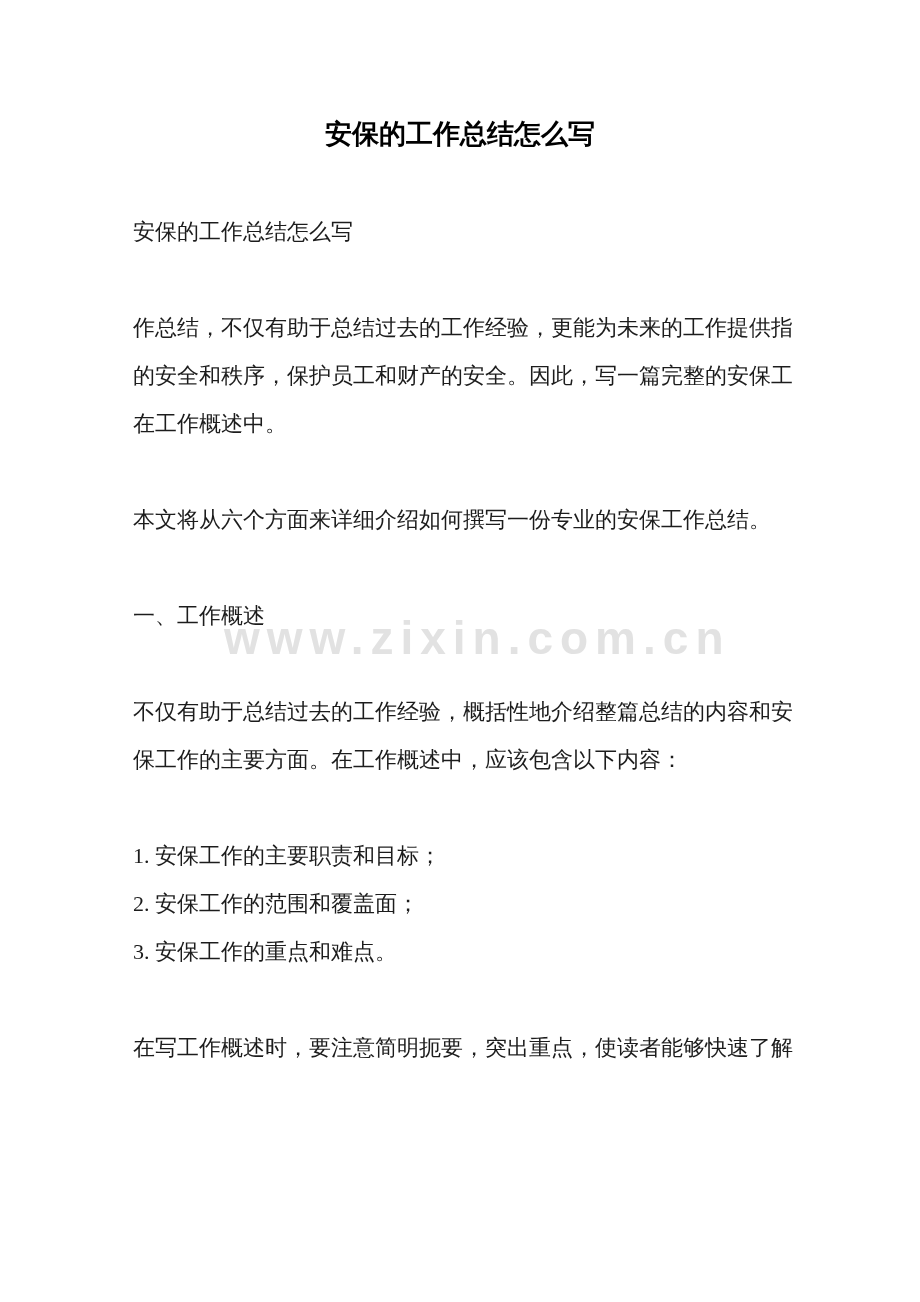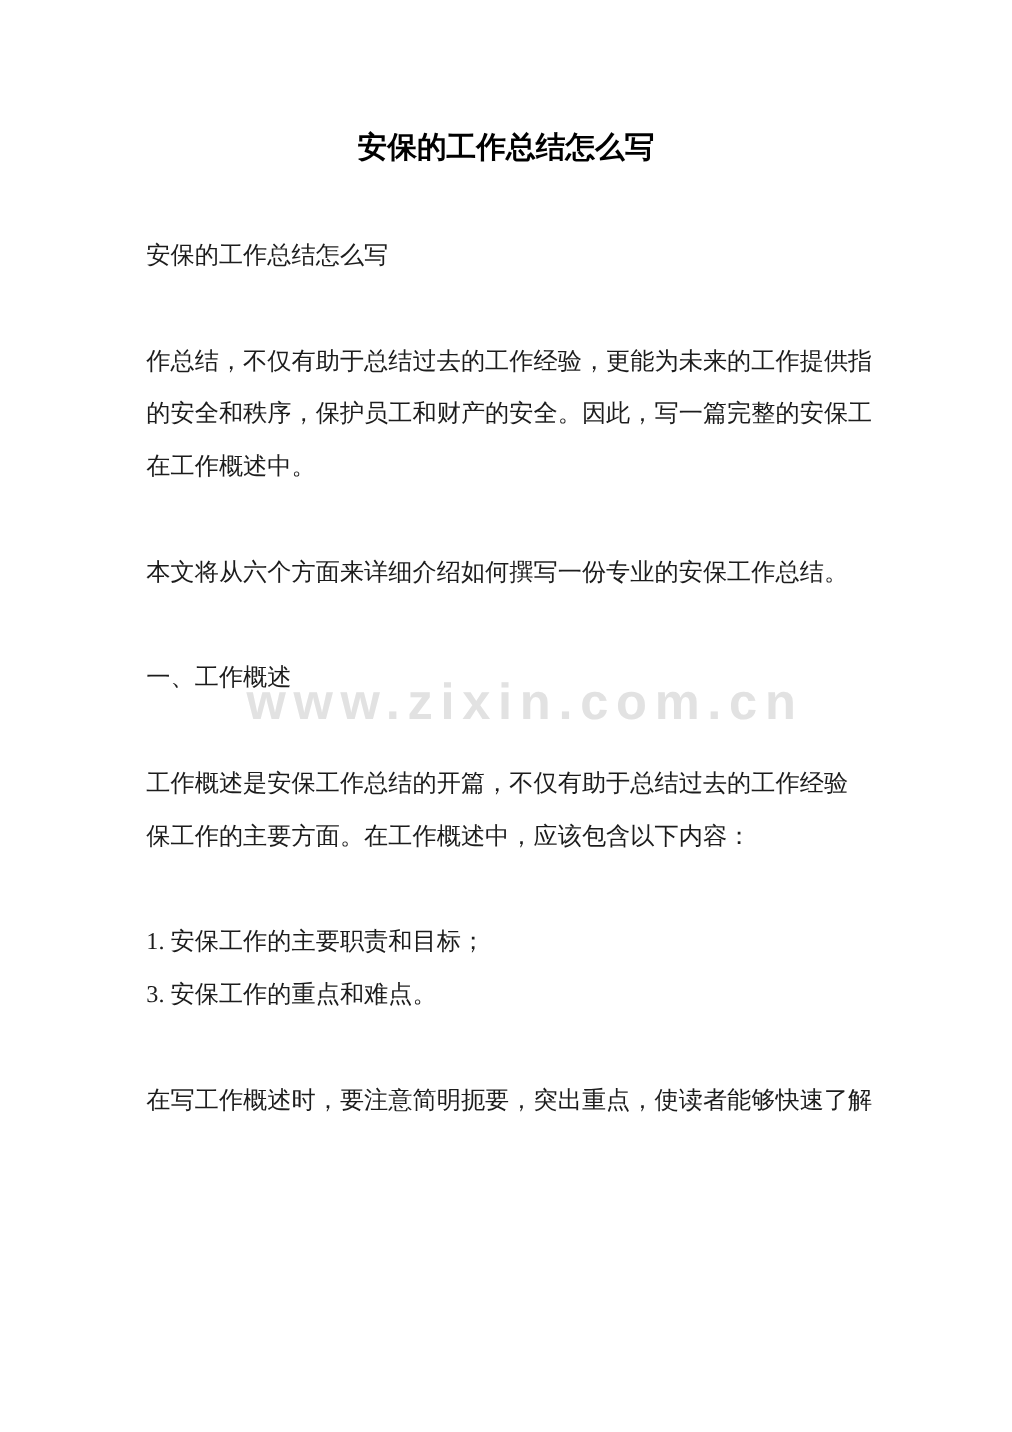--- a/index.html
+++ b/index.html
@@ -85,26 +85,27 @@
 
     <div class="para">
       <div class="line">本文将从六个方面来详细介绍如何撰写一份专业的安保工作总结。</div>
     </div>
 
     <div class="para">
       <div class="heading-line">一、工作概述</div>
     </div>
 
     <div class="para">
-      <div class="line">工作概述是安保工作总结的开篇，不仅有助于总结过去的工作经验</div>
+      <div class="line">不仅有助于总结过去的工作经验，概括性地介绍整篇总结的内容和安</div>
       <div class="line">保工作的主要方面。在工作概述中，应该包含以下内容：</div>
     </div>
 
     <div class="para">
       <div class="line">1. 安保工作的主要职责和目标；</div>
+      <div class="line">2. 安保工作的范围和覆盖面；</div>
       <div class="line">3. 安保工作的重点和难点。</div>
     </div>
 
     <div class="para">
       <div class="line">在写工作概述时，要注意简明扼要，突出重点，使读者能够快速了解</div>
     </div>
 
   </div>
 </div>
 

